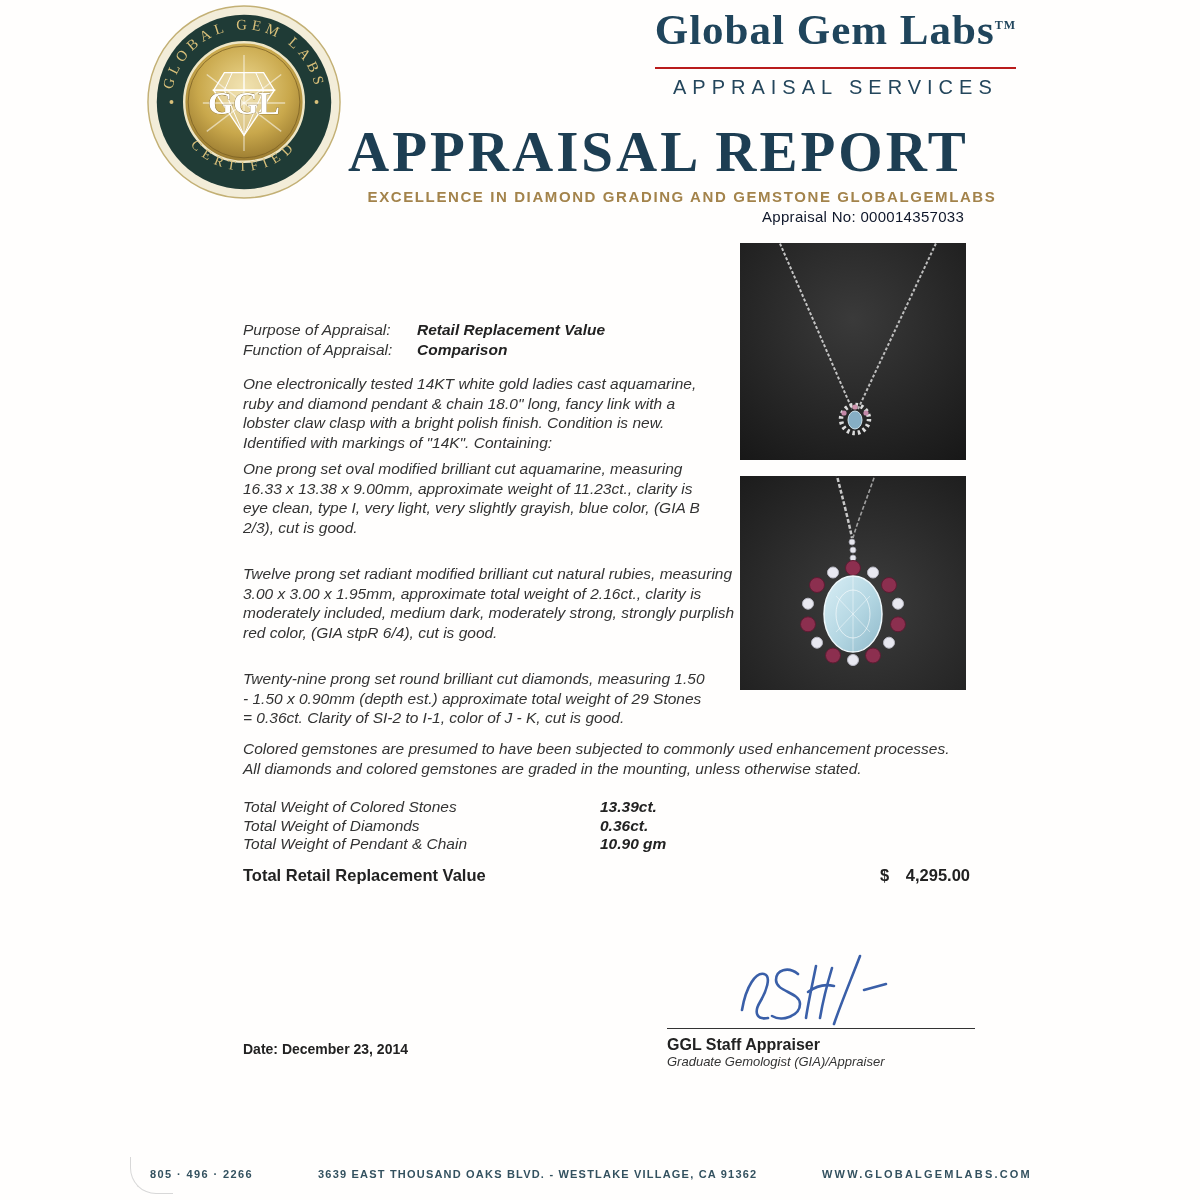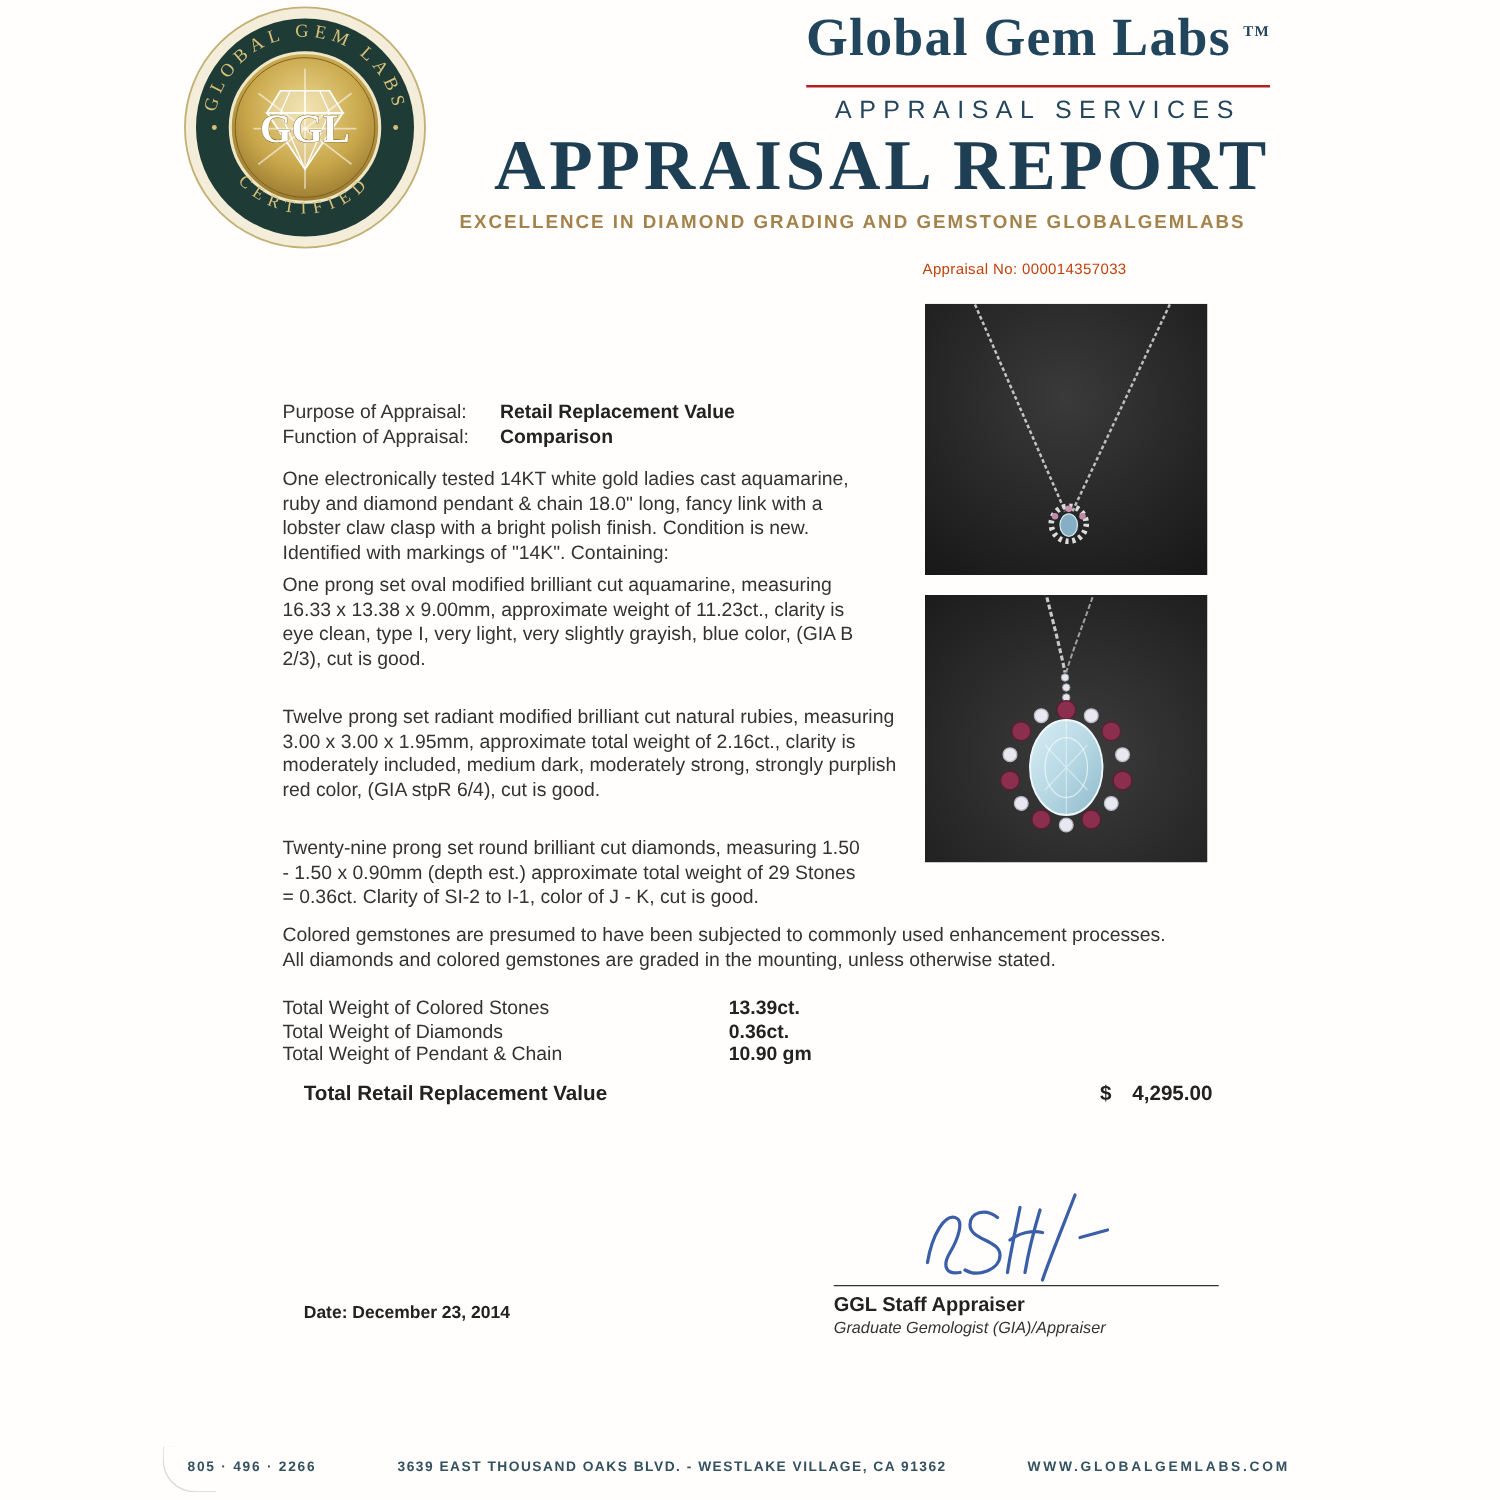--- a/index.html
+++ b/index.html
@@ -7,38 +7,38 @@
         font-family:"Liberation Sans",sans-serif;color:#333;}
 
   
   .seal{position:absolute;left:146px;top:4px;width:196px;height:196px;}
 
   
   .masthead{position:absolute;left:348px;top:2px;width:668px;text-align:right;}
   .brand-wrap{display:inline-block;text-align:center;}
   .brand-name{font-family:"Liberation Serif",serif;font-weight:bold;font-size:43px;
               color:#20455c;letter-spacing:1px;line-height:46px;white-space:nowrap;}
-  .brand-name sup{font-size:12px;font-weight:bold;vertical-align:super;margin-left:10px;color:#20455c;}
+  .brand-name sup{font-size:12px;font-weight:bold;vertical-align:super;margin-left:0;color:#20455c;}
   .brand-sub{border-top:2px solid #b91c1c;margin-top:14px;padding:7px 2px 0 2px;
              font-size:20px;letter-spacing:6px;color:#24465c;font-weight:500;white-space:nowrap;}
   .report-title{font-family:"Liberation Serif",serif;font-weight:bold;font-size:57px;
-                letter-spacing:3px;color:#1d3e53;text-align:right;margin-top:0;white-space:nowrap;}
+                letter-spacing:3px;color:#1d3e53;text-align:left;margin-top:20px;white-space:nowrap;}
   .report-tagline{font-size:15px;font-weight:bold;letter-spacing:1.6px;color:#a3834b;
                   text-align:center;margin-top:4px;white-space:nowrap;}
 
-  .appraisal-no{position:absolute;left:738px;top:208px;font-size:12px;color:#c2410c;letter-spacing:.3px;}
+  .appraisal-no{position:absolute;left:762px;top:208px;font-size:15px;color:#0f172a;letter-spacing:.3px;}
 
   
   .photo{position:absolute;left:740px;width:226px;}
   .photo1{top:243px;height:217px;}
   .photo2{top:476px;height:214px;}
   .photo svg{display:block;}
 
   
-  .copy{position:absolute;left:226px;font-size:15.5px;line-height:19.5px;color:#333;}
+  .copy{position:absolute;left:243px;font-size:15.5px;line-height:19.5px;color:#333;font-style:italic;}
   .meta-row{height:19.5px;}
   .meta-label{display:inline-block;width:174px;}
   .meta-value{font-weight:bold;color:#222;}
 
   .tot-row{position:relative;height:18.5px;}
   .tot-value{position:absolute;left:357px;width:142px;text-align:left;font-weight:bold;color:#222;}
 
   .grand{position:absolute;left:243px;top:866px;width:727px;font-size:16.5px;font-weight:bold;color:#222;}
   .grand .currency{position:absolute;left:637px;}
   .grand .amount{position:absolute;left:650px;width:77px;text-align:right;}

